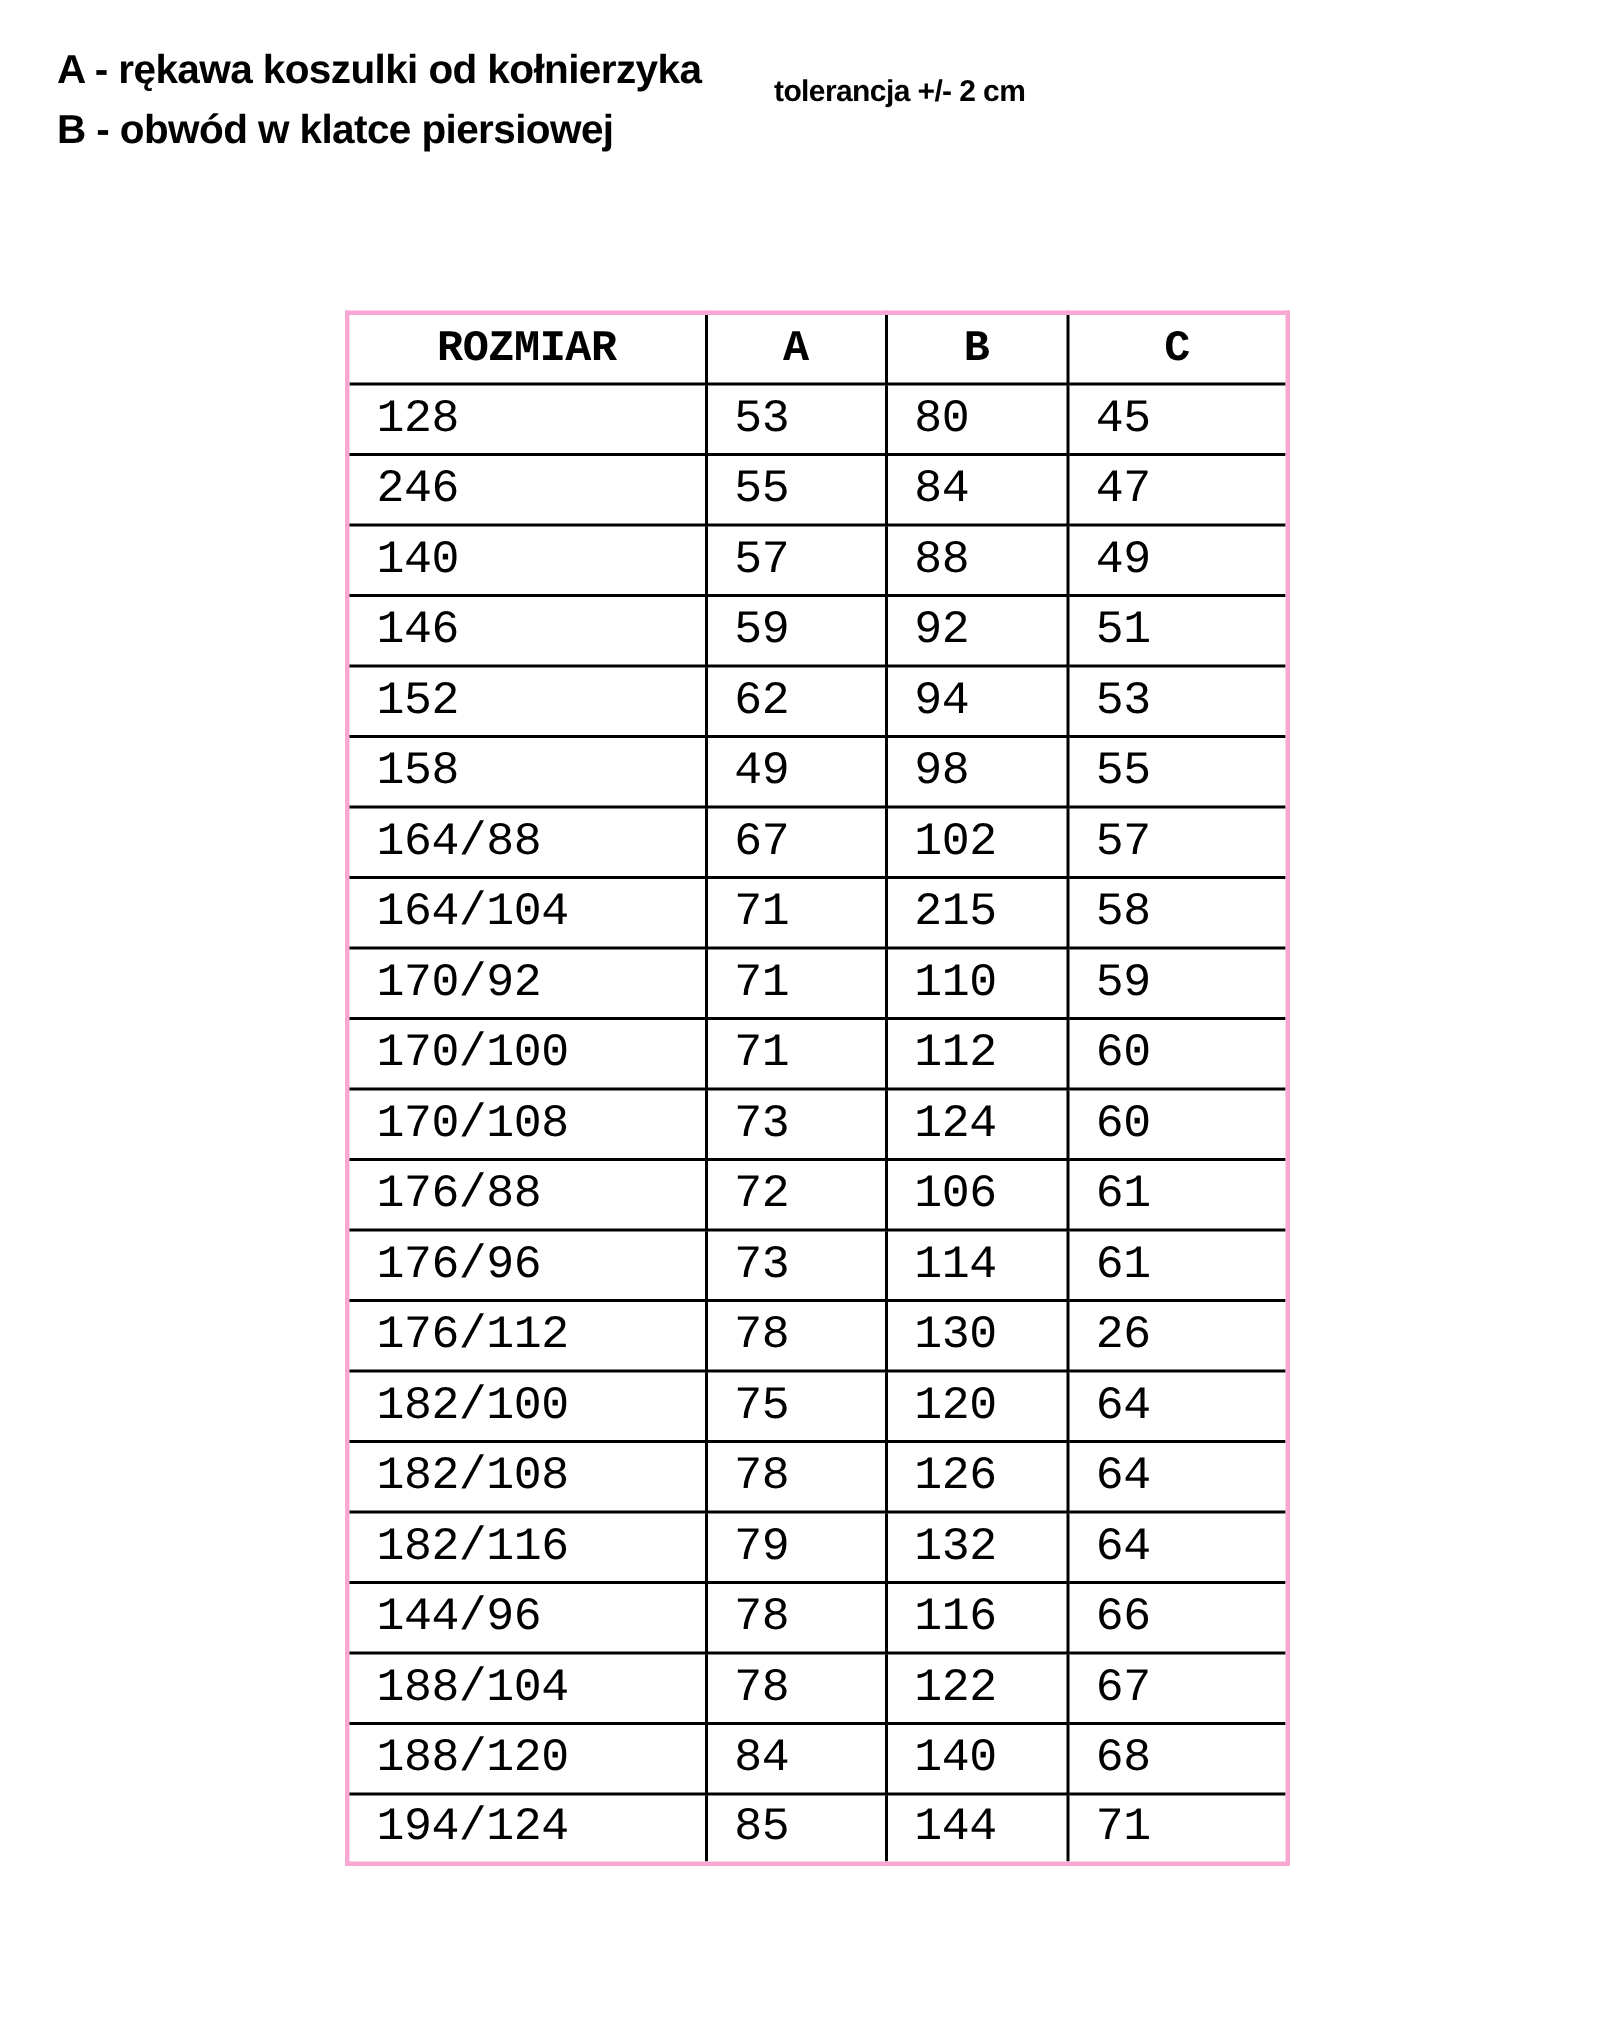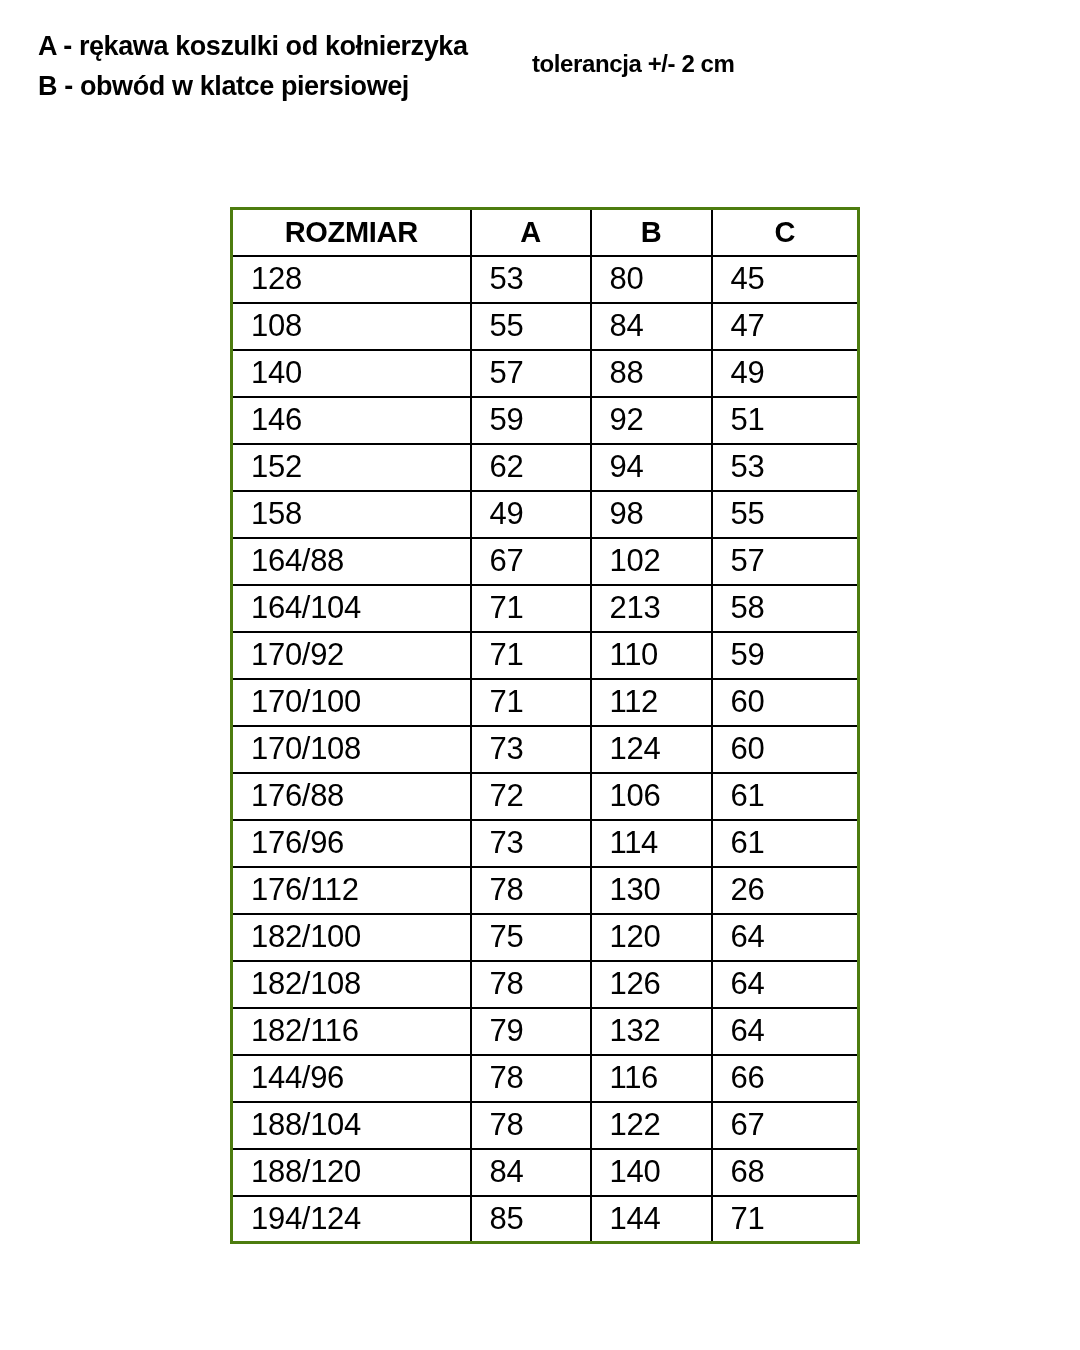--- a/index.html
+++ b/index.html
@@ -14,32 +14,33 @@
   .legend {
     position: absolute;
     left: 38px; top: 26px;
     font-size: 27px;
     font-weight: 700;
     letter-spacing: -0.4px;
     line-height: 40px;
   }
   .tolerance {
     position: absolute;
-    left: 532px; top: 50px;
-    font-size: 24px;
+    left: 516px; top: 50px;
+    font-size: 20px;
     font-weight: 700;
     letter-spacing: -0.4px;
   }
   table.size-table {
     position: absolute;
     left: 230px; top: 207px;
     width: 627px;
     border-collapse: collapse;
     table-layout: fixed;
-    border: 3px solid #4d7c0f;
+    border: 3px solid #f9a8d4;
+    font-family: Liberation Mono, monospace;
   }
   .size-table th, .size-table td {
     border: 2px solid #000000;
     height: 47px;
     vertical-align: middle;
     white-space: nowrap;
     overflow: hidden;
   }
   .size-table th {
     font-size: 29px;
@@ -85,21 +86,21 @@
     </tr>
   </thead>
   <tbody>
       <tr>
         <td>128</td>
         <td>53</td>
         <td>80</td>
         <td>45</td>
       </tr>
       <tr>
-        <td>108</td>
+        <td>246</td>
         <td>55</td>
         <td>84</td>
         <td>47</td>
       </tr>
       <tr>
         <td>140</td>
         <td>57</td>
         <td>88</td>
         <td>49</td>
       </tr>
@@ -123,21 +124,21 @@
       </tr>
       <tr>
         <td>164/88</td>
         <td>67</td>
         <td>102</td>
         <td>57</td>
       </tr>
       <tr>
         <td>164/104</td>
         <td>71</td>
-        <td>213</td>
+        <td>215</td>
         <td>58</td>
       </tr>
       <tr>
         <td>170/92</td>
         <td>71</td>
         <td>110</td>
         <td>59</td>
       </tr>
       <tr>
         <td>170/100</td>

